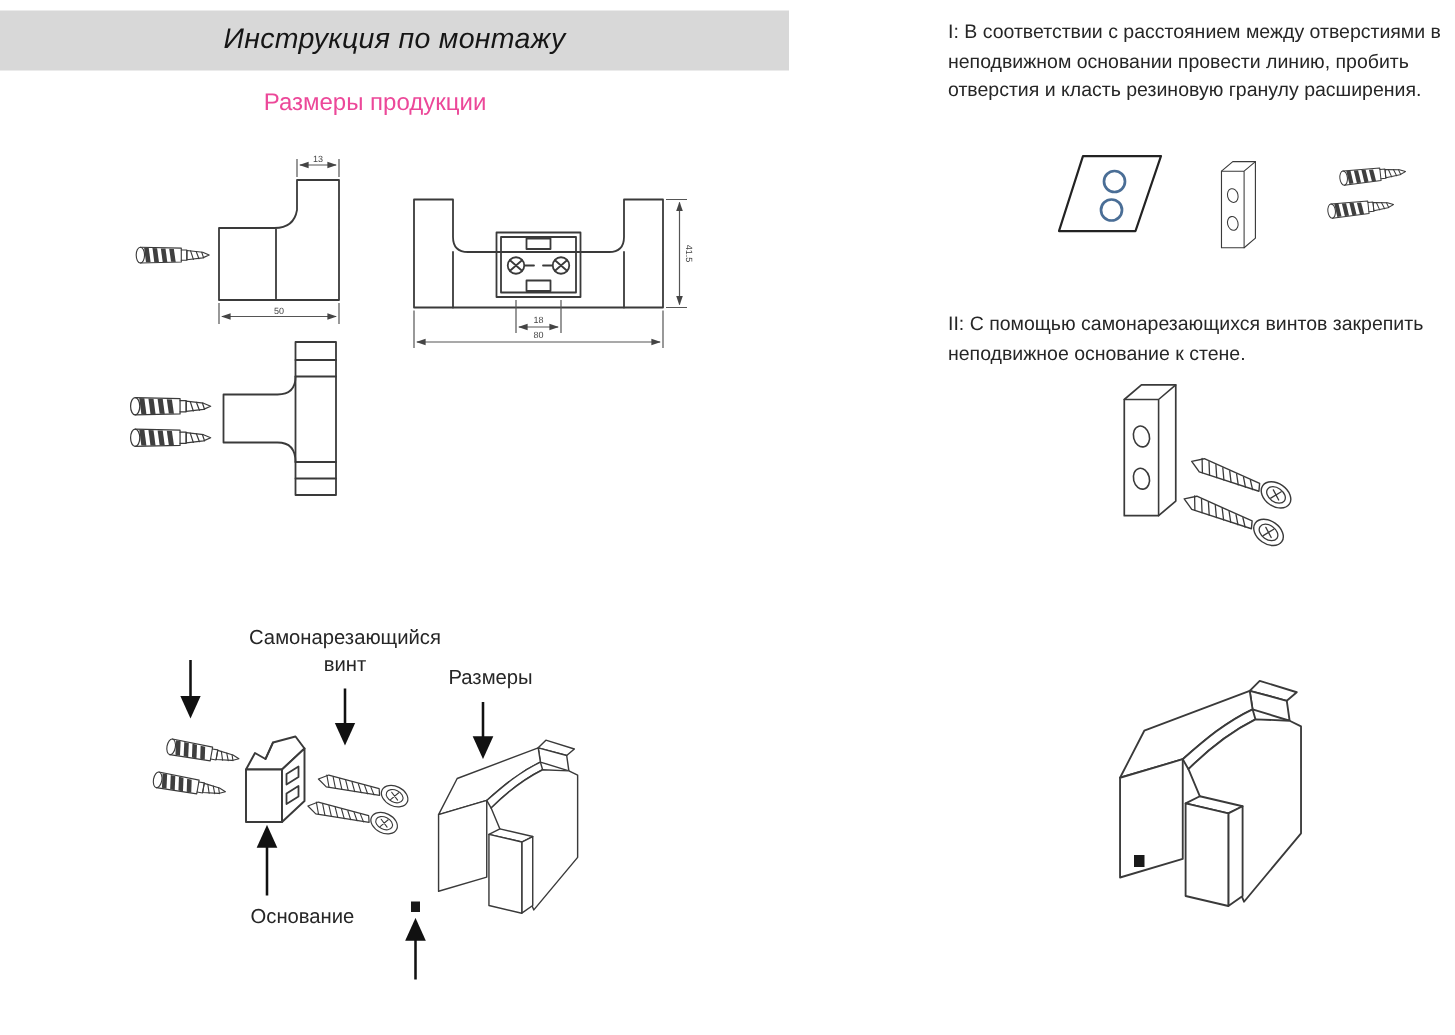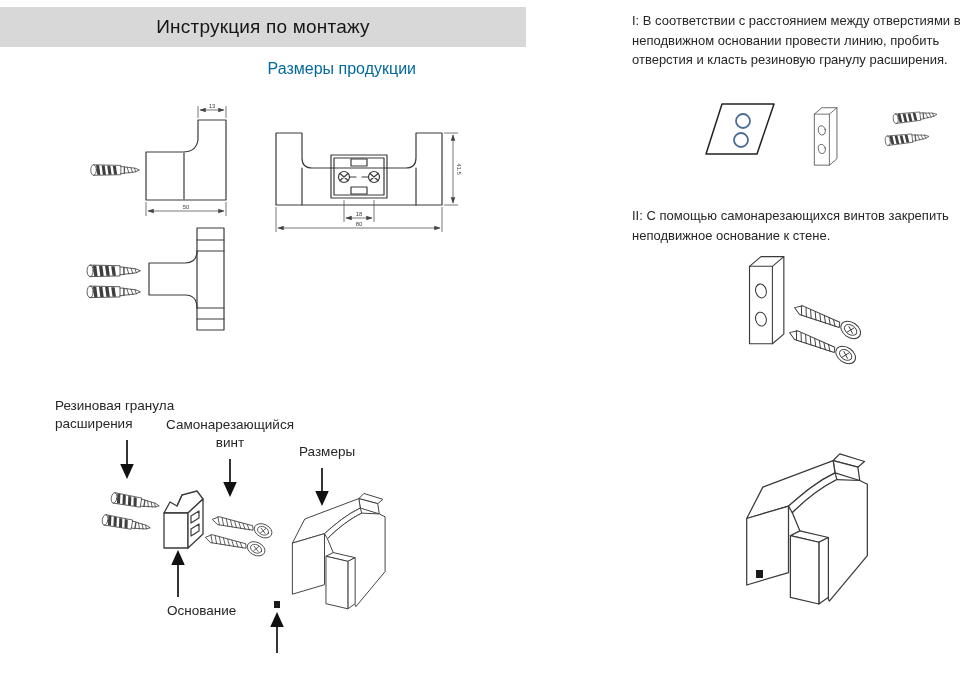--- a/index.html
+++ b/index.html
@@ -4,25 +4,25 @@
 <style>
   html,body{margin:0;padding:0;background:#fff;}
   .sheet{
     position:relative;width:970px;height:690px;background:#ffffff;overflow:hidden;
     font-family:"Liberation Sans",sans-serif;color:#1f1f1f;
   }
   .abs{position:absolute;}
   .title-bar{
     left:0;top:7px;width:526px;height:40px;background:#d8d8d8;
     display:flex;align-items:center;justify-content:center;
-    font-size:19px;letter-spacing:.2px;color:#161616;
+    font-size:19px;letter-spacing:.2px;color:#161616;font-style:italic;
   }
   .subtitle{
-    left:116px;top:60px;width:300px;text-align:right;
-    font-size:16px;color:#0369a1;
+    left:100px;top:60px;width:300px;text-align:center;
+    font-size:16px;color:#ec4899;
   }
   .step-text{
     left:632px;width:338px;font-size:13px;line-height:1.5;color:#262626;text-align:left;
   }
   .step1{top:11px;}
   .step2{top:206px;}
   .step3{top:401px;}
   .part-label{font-size:13.5px;color:#262626;line-height:1.35;}
   .lbl-rubber{left:55px;top:397px;width:140px;}
   .lbl-screw{left:163px;top:416px;width:134px;text-align:center;}
@@ -193,21 +193,20 @@
     <g>
       <use href="#sym-hook3d" transform="translate(741,452) scale(0.95)"></use>
       <rect x="756" y="570" width="7" height="8" fill="#1a1a1a"></rect>
     </g>
   </svg>
 
   <div class="abs title-bar">Инструкция по монтажу</div>
 
   <div class="abs subtitle">Размеры продукции</div>
 
-  <div class="abs part-label lbl-rubber">Резиновая гранула расширения</div>
   <div class="abs part-label lbl-screw">Самонарезающийся винт</div>
   <div class="abs part-label lbl-body">Размеры</div>
   <div class="abs part-label lbl-base">Основание</div>
   <div class="abs part-label lbl-lock">Запорный винт</div>
 
   <div class="abs step-text step2">II: С помощью самонарезающихся винтов закрепить неподвижное основание к стене.</div>
   <div class="abs step-text step1">I: В соответствии с расстоянием между отверстиями в неподвижном основании провести линию, пробить отверстия и класть резиновую гранулу расширения.</div>
 
 </div>
 

